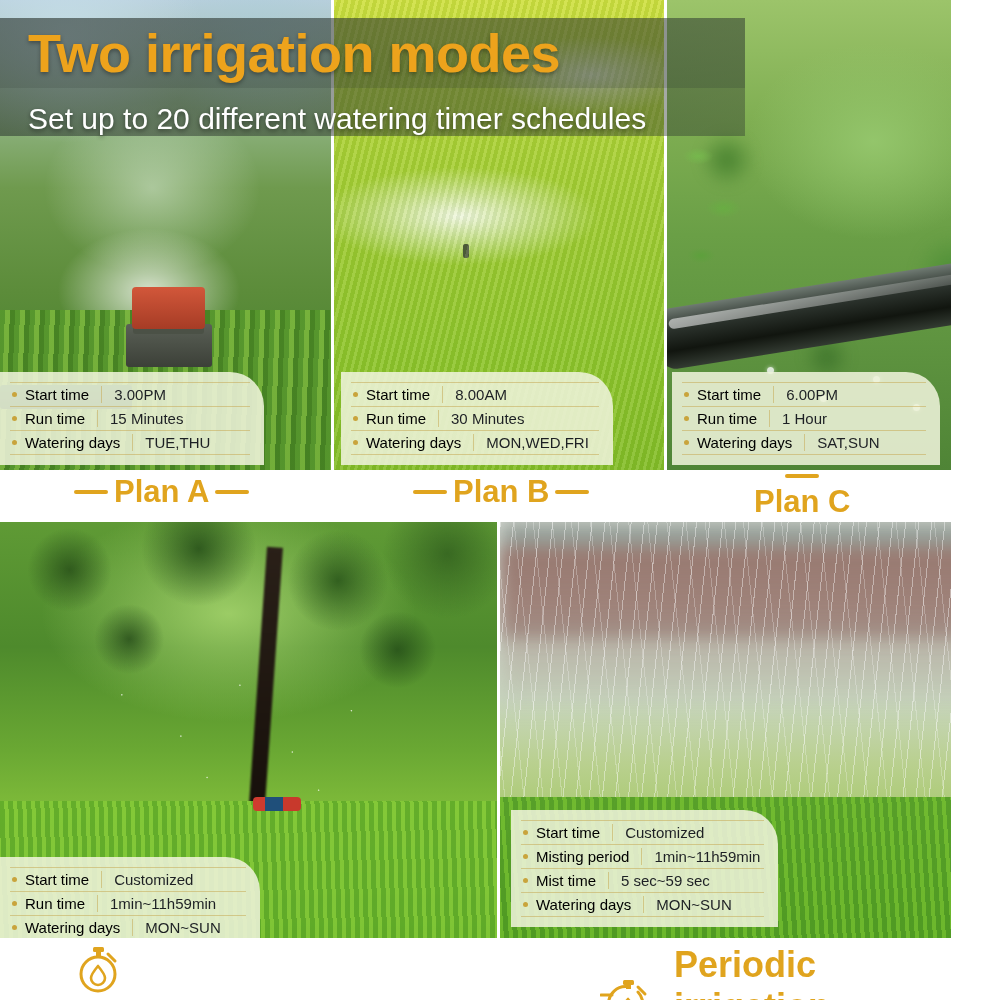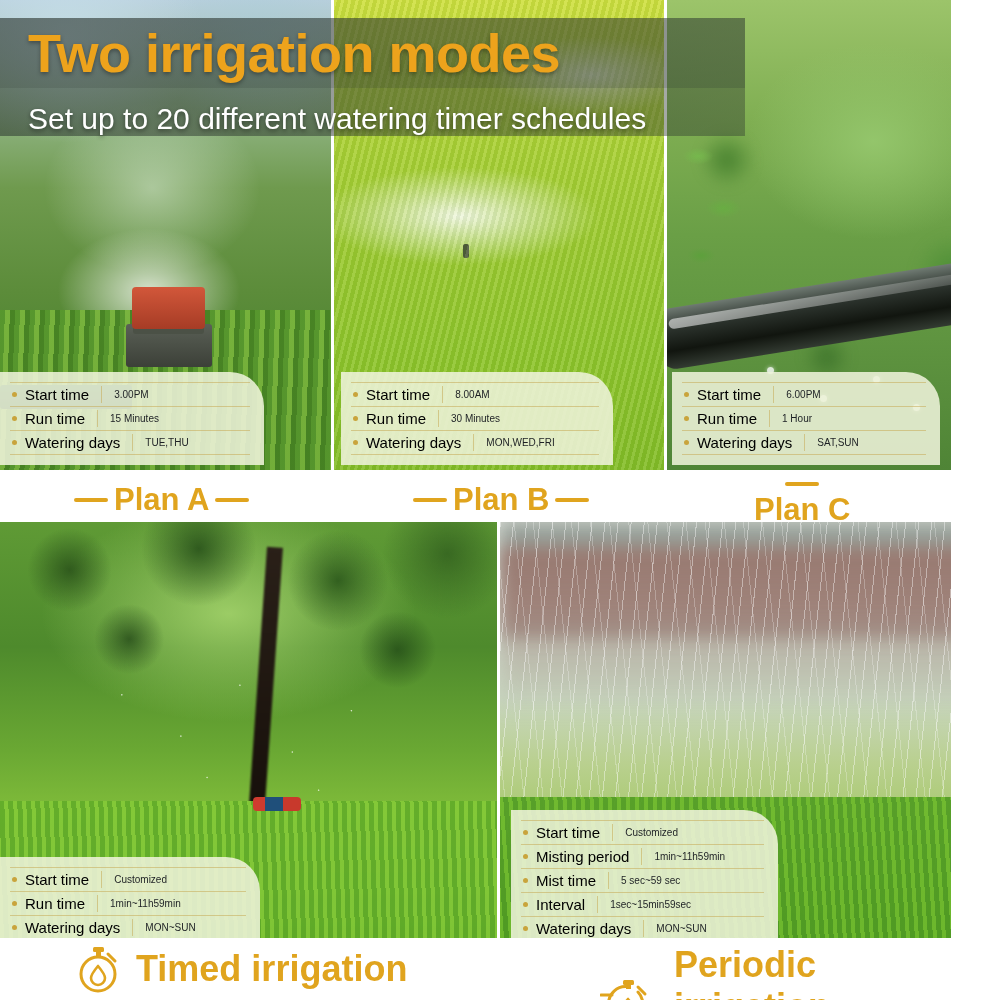--- a/index.html
+++ b/index.html
@@ -84,26 +84,26 @@
 
   
   .spec{position:absolute;background:rgba(238,243,218,.88);
      border-top-right-radius:34px;padding:10px 14px 10px 10px;}
   .srow{display:flex;align-items:center;gap:6px;
      border-bottom:1px solid rgba(199,170,86,.55);padding:3px 2px;}
   .srow:first-child{border-top:1px solid rgba(199,170,86,.55);}
   .dot{width:5px;height:5px;border-radius:50%;background:#c9a43c;flex:0 0 auto;margin-right:2px;}
   .skey{color:#000000;font-size:15px;white-space:nowrap;}
   .sep{width:1px;align-self:stretch;background:rgba(199,170,86,.55);margin:0 6px;}
-  .sval{color:#1d2024;font-size:10px;white-space:nowrap;}
+  .sval{color:#1d2024;font-size:15px;white-space:nowrap;}
 
   
   #plan-strip{position:absolute;left:0;top:470px;width:1000px;height:52px;background:#ffffff;}
   .plan-label{position:absolute;top:474px;display:flex;align-items:center;gap:6px;
-     color:#e0a41e;font-size:31px;font-weight:bold;margin-top:8px;}
+     color:#e0a41e;font-size:31px;font-weight:bold;}
   .dash{display:inline-block;width:34px;height:4px;background:#e0a41e;border-radius:2px;}
 
   
   .ph-d{background:
      radial-gradient(ellipse 260px 150px at 46% 22%, rgba(180,225,120,.75), rgba(90,150,60,0) 72%),
      linear-gradient(180deg,#5f9a35 0%,#4e8a2c 30%,#6aa833 55%,#86c23c 74%,#9ccf45 100%);}
   .ph-d .canopy{position:absolute;left:0;right:0;top:0;height:64%;
      background:radial-gradient(circle 60px at 14% 18%,rgba(40,80,25,.85),transparent 70%),
                 radial-gradient(circle 80px at 40% 10%,rgba(30,70,20,.8),transparent 72%),
                 radial-gradient(circle 70px at 68% 22%,rgba(35,78,22,.8),transparent 72%),
@@ -318,43 +318,36 @@
       <span class="sval">1min~11h59min</span>
     </div>
     <div class="srow">
       <span class="dot"></span>
       <span class="skey">Mist time</span>
       <span class="sep"></span>
       <span class="sval">5 sec~59 sec</span>
     </div>
     <div class="srow">
       <span class="dot"></span>
-      <span class="skey">Interval</span>
-      <span class="sep"></span>
-      <span class="sval">1sec~15min59sec</span>
-    </div>
-    <div class="srow">
-      <span class="dot"></span>
       <span class="skey">Watering days</span>
       <span class="sep"></span>
       <span class="sval">MON~SUN</span>
     </div>
   </div>
 
   <div id="mode-strip"></div>
 
   <div class="mode" style="left:74px;">
     <svg width="48" height="50" viewBox="0 0 48 50">
       <circle cx="24" cy="30" r="17" fill="none" stroke="#e0a41e" stroke-width="3"></circle>
       <rect x="19" y="3" width="11" height="5" rx="1.5" fill="#e0a41e"></rect>
       <rect x="22" y="7" width="5" height="5" fill="#e0a41e"></rect>
       <path d="M34 10 L41 17" stroke="#e0a41e" stroke-width="3" stroke-linecap="round"></path>
       <path d="M24 22 C19 28 17 31 17 34 a7 7 0 0 0 14 0 c0-3-2-6-7-12 z" fill="none" stroke="#e0a41e" stroke-width="2.6" stroke-linejoin="round"></path>
     </svg>
-    <span>Timed irrigation</span>
   </div>
 
   <div class="mode" style="left:600px;align-items:flex-end;">
     <svg width="60" height="50" viewBox="0 0 60 50">
       <path d="M38 14 a17 17 0 1 1 -9 -5" fill="none" stroke="#e0a41e" stroke-width="3" stroke-linecap="round"></path>
       <rect x="23" y="2" width="11" height="5" rx="1.5" fill="#e0a41e"></rect>
       <rect x="26" y="6" width="5" height="5" fill="#e0a41e"></rect>
       <path d="M38 9 L45 16" stroke="#e0a41e" stroke-width="3" stroke-linecap="round"></path>
       <path d="M28 21 C23 27 21 30 21 33 a7 7 0 0 0 14 0 c0-3-2-6-7-12 z" fill="none" stroke="#e0a41e" stroke-width="2.6" stroke-linejoin="round"></path>
       <g stroke="#e0a41e" stroke-width="3" stroke-linecap="round">

